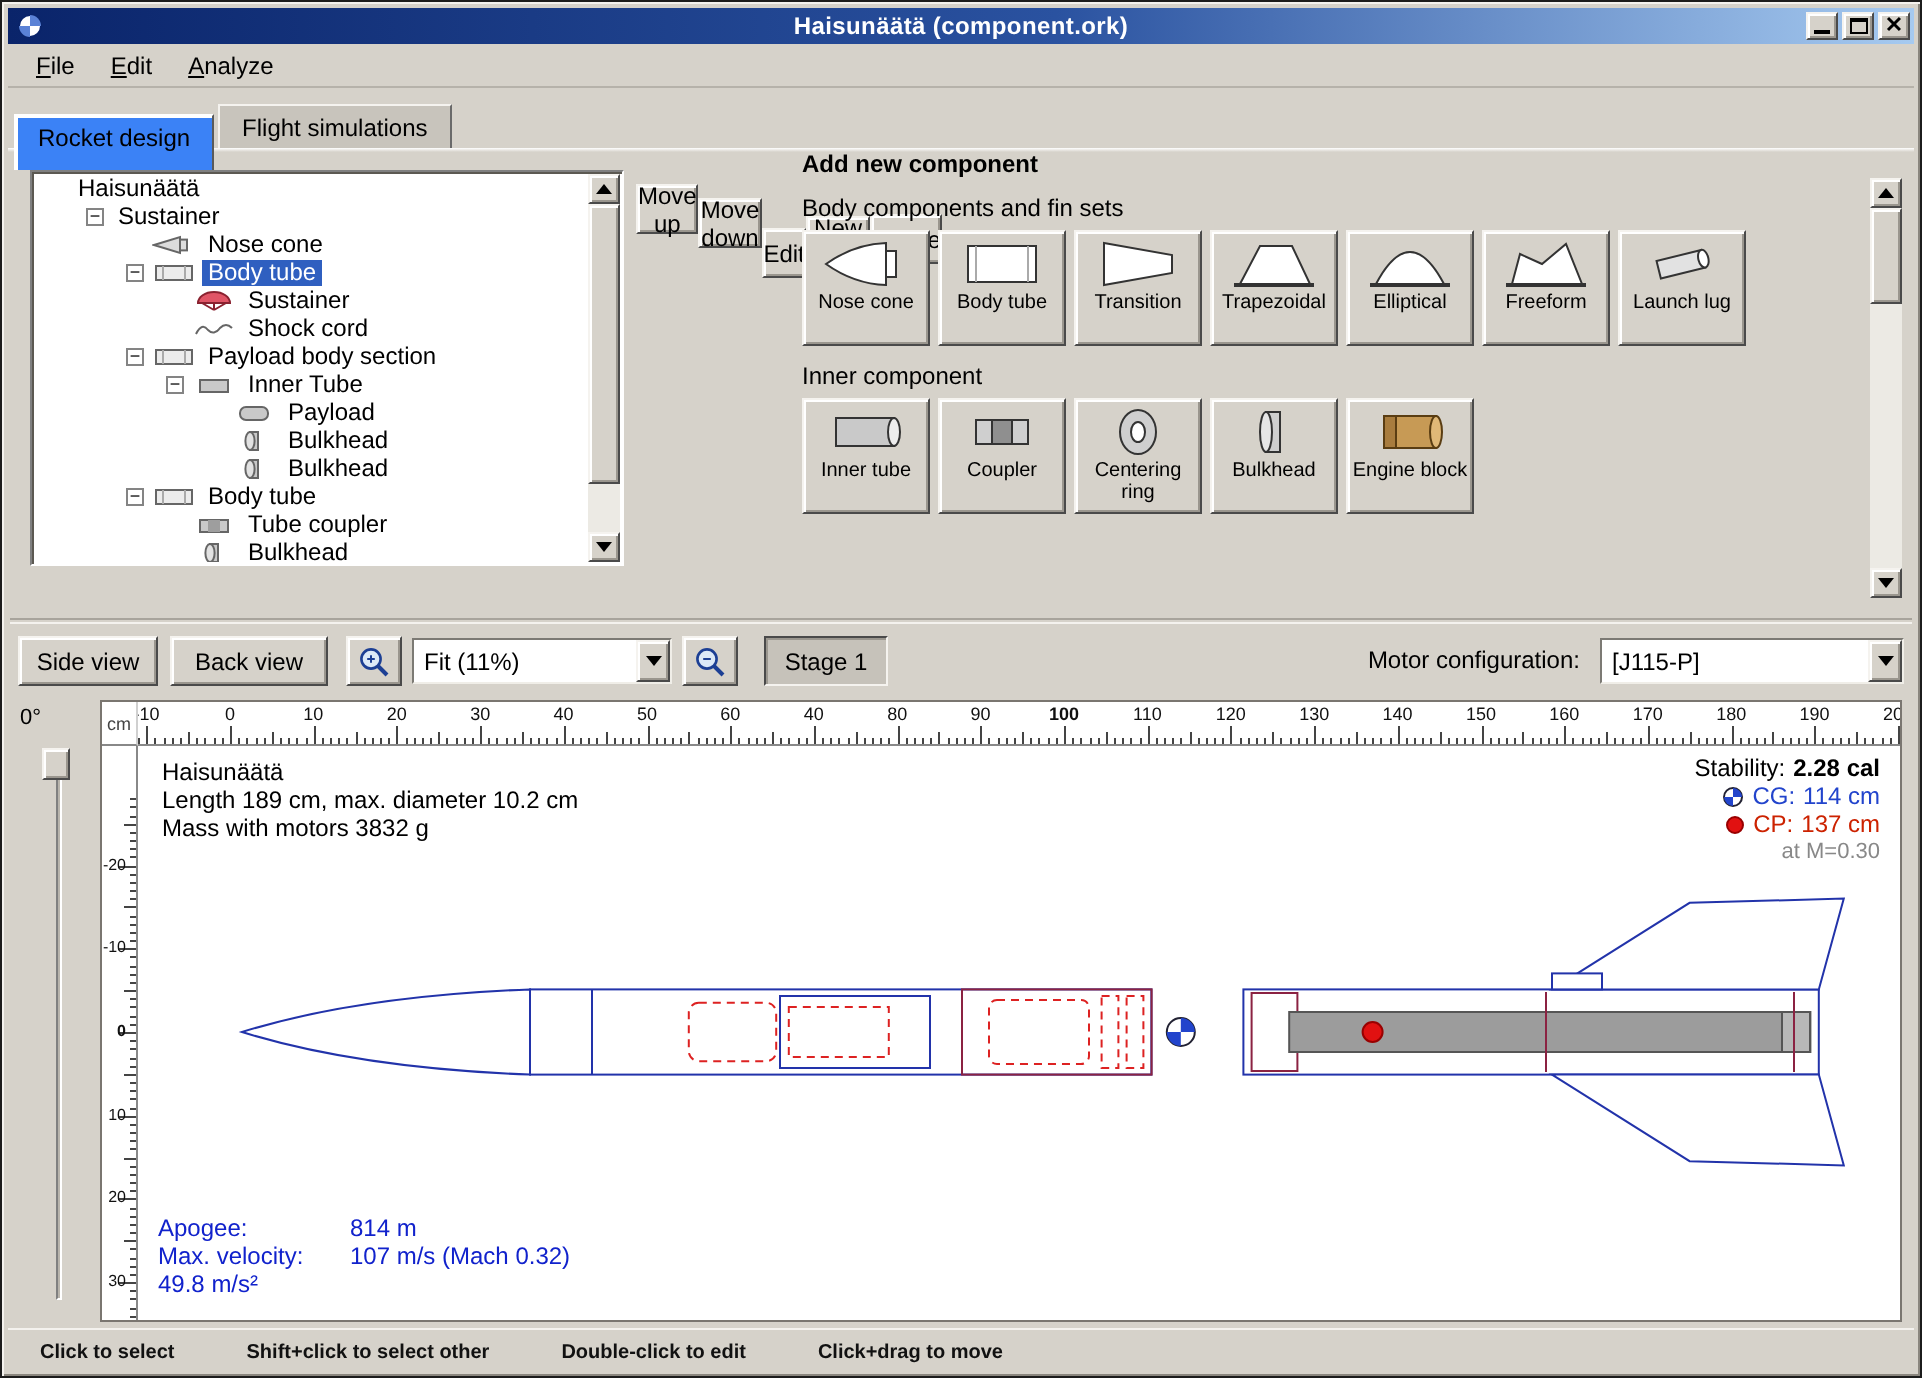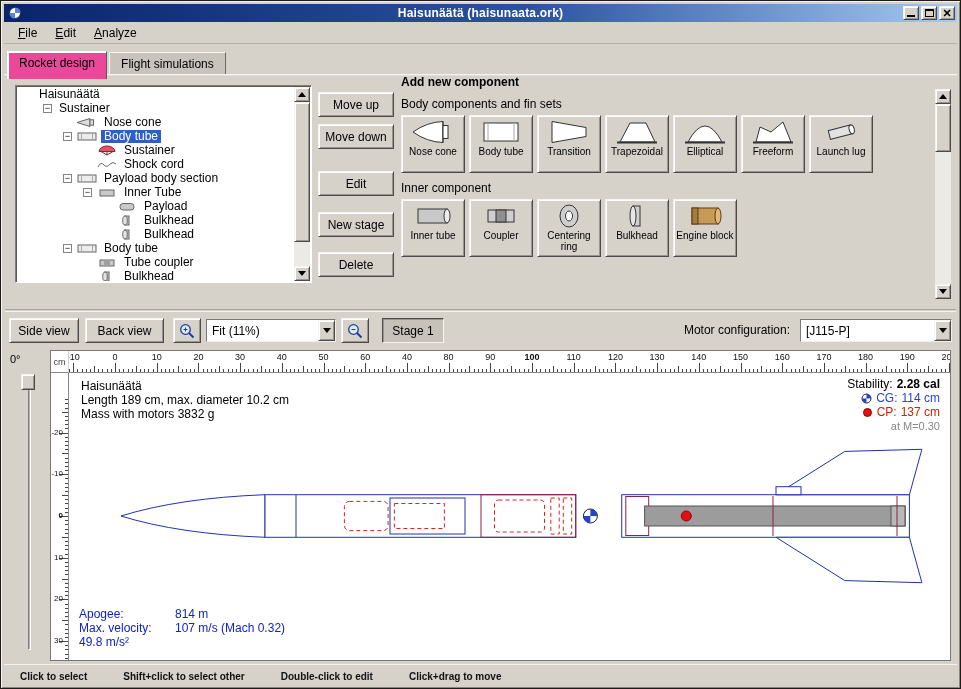--- a/index.html
+++ b/index.html
@@ -19,21 +19,21 @@
   .g-min{width:8px;height:2px;background:#000;margin:0 auto 2px;}
   .g-max{width:9px;height:8px;border:1px solid #000;border-top:2px solid #000;margin:0 auto 2px;}
   .g-close{font-size:11px;line-height:12px;margin:0 auto;}
 
   .menubar{position:absolute;left:3px;top:21px;right:3px;height:22px;display:flex;align-items:center;padding-left:6px;border-bottom:1px solid #b6b2aa;}
   .menu-item{font-size:12px;padding:2px 8px;margin-right:2px;}
   .menu-item u{text-decoration:underline;}
 
   .tabbar{position:absolute;left:6px;top:45px;right:3px;height:28px;display:flex;align-items:flex-end;}
   .tab{font-size:12px;padding:4px 11px 5px;background:#c8c4bc;border:1px solid;border-color:#f5f3ef #6a6a6a #c8c4bc #f5f3ef;border-bottom:none;margin-right:2px;position:relative;top:2px;height:24px;}
-  .tab.active{background:#ec4899;height:28px;top:5px;z-index:3;border-color:#fff #5a5a5a transparent #fff;box-shadow:inset 1px 1px 0 #fff;}
+  .tab.active{background:#3b82f6;height:28px;top:11px;z-index:3;border-color:#fff #5a5a5a transparent #fff;box-shadow:inset 1px 1px 0 #fff;}
   .tab-underline{position:absolute;left:3px;top:73px;right:3px;height:2px;background:linear-gradient(#fff,#d6d2ca);}
 
   
   .tree-panel{position:absolute;left:14px;top:84px;width:297px;height:198px;background:#fff;}
   .tree-rows{position:absolute;left:1px;top:1px;right:17px;bottom:1px;overflow:hidden;background:#fff;}
   .tree-row{display:flex;align-items:center;height:14px;white-space:nowrap;}
   .expander{width:9px;height:9px;border:1px solid #848484;background:#fff;font-size:9px;line-height:7px;text-align:center;margin-right:4px;flex:0 0 9px;color:#000;}
   .expander-space{width:13px;flex:0 0 13px;}
   .tree-icon{width:22px;height:11px;margin-right:3px;flex:0 0 22px;}
   .tree-icon svg{display:block;}
@@ -44,21 +44,21 @@
   .scrollbar{position:absolute;background:#eceae4;}
   .scrollbar.v{width:16px;}
   .sb-btn{position:absolute;left:0;width:16px;height:15px;display:flex;align-items:center;justify-content:center;}
   .sb-up{top:0;} .sb-down{bottom:0;}
   .tri-up{width:0;height:0;border-left:4px solid transparent;border-right:4px solid transparent;border-bottom:5px solid #000;}
   .tri-down{width:0;height:0;border-left:4px solid transparent;border-right:4px solid transparent;border-top:5px solid #000;}
   .tri-dn-combo{width:0;height:0;border-left:4px solid transparent;border-right:4px solid transparent;border-top:5px solid #000;}
   .sb-thumb{position:absolute;left:0;width:16px;}
 
   
-  .action-col{position:absolute;left:317px;top:91px;width:76px;display:flex;flex-direction:column;}
+  .action-col{position:absolute;left:317px;top:91px;width:76px;display:flex;flex-direction:row;}
   .btn{font-size:12px;color:#000;display:flex;align-items:center;justify-content:center;cursor:default;}
   .action-btn{height:25px;width:76px;}
 
   
   .palette{position:absolute;left:400px;top:74px;width:550px;height:228px;}
   .pal-title{font-size:12px;font-weight:bold;}
   .pal-groups{margin-right:22px;}
   .pal-group-label{font-size:12px;margin:8px 0 4px;}
   .pal-row{display:flex;gap:4px;}
   .pal-btn{width:64px;height:58px;display:flex;flex-direction:column;align-items:center;padding-top:3px;}
@@ -118,21 +118,21 @@
 <div id="window">
 
   <div class="titlebar">
     <span class="app-icon">
       <svg width="14" height="14" viewBox="0 0 14 14">
           <circle cx="7" cy="7" r="5.5" fill="#fff" stroke="#0a246a"></circle>
           <path d="M7 7 L7 1.5 A5.5 5.5 0 0 1 12.5 7 Z" fill="#5b82d6"></path>
           <path d="M7 7 L7 12.5 A5.5 5.5 0 0 1 1.5 7 Z" fill="#5b82d6"></path>
         </svg>
     </span>
-    <span class="title-text">Haisunäätä (haisunaata.ork)</span>
+    <span class="title-text">Haisunäätä (component.ork)</span>
     <span class="win-btns">
       <span class="win-btn raised">
           <span class="g-min"></span>
         </span>
       <span class="win-btn raised">
           <span class="g-max"></span>
         </span>
       <span class="win-btn raised">
           <span class="g-close">✕</span>
         </span>

